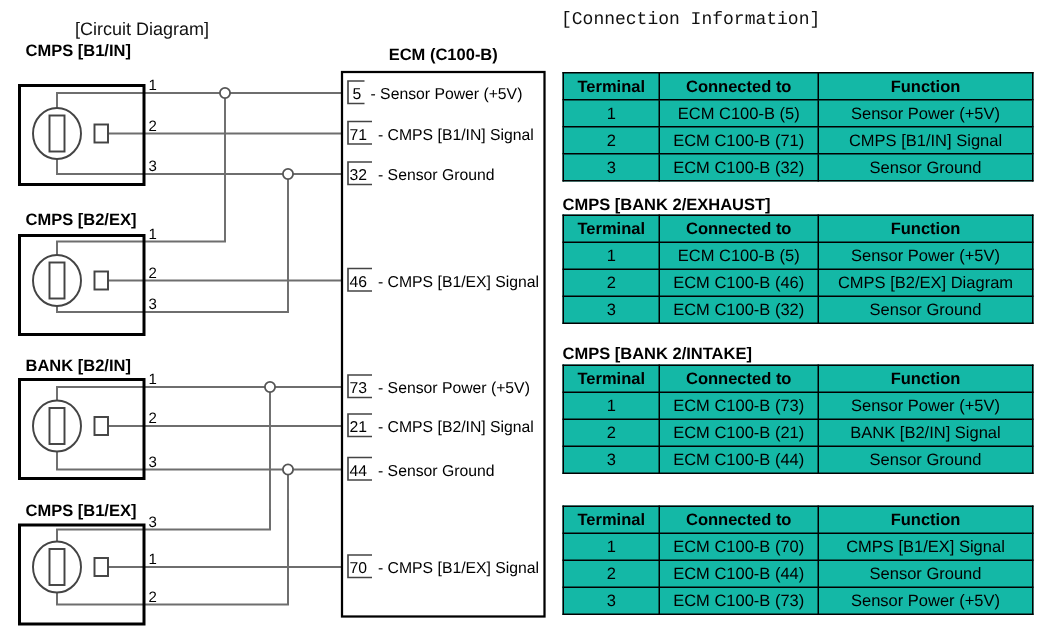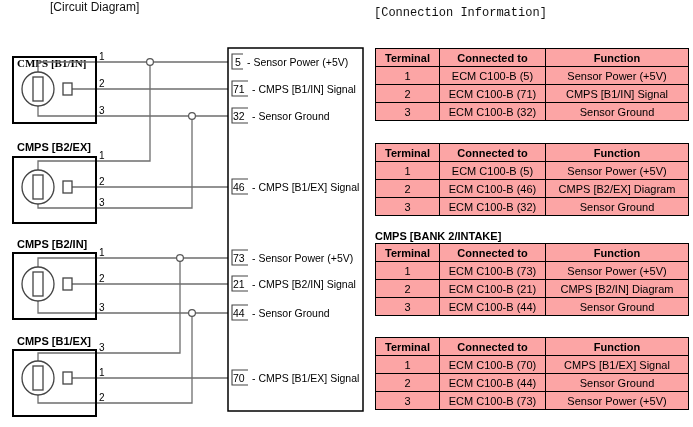--- a/index.html
+++ b/index.html
@@ -7,48 +7,49 @@
     position:relative;width:693px;height:427px;background:#fff;
     font-family:"Liberation Sans",sans-serif;color:#000;overflow:hidden;
   }
   .abs{position:absolute;}
   .sec-title{font-size:12px;color:#111;}
   .conn-label{font-size:11px;font-weight:bold;color:#000;}
   .ecm-title{font-size:11px;font-weight:bold;text-align:center;color:#000;}
   .tbl-heading{font-size:11px;font-weight:bold;color:#000;}
   table.conn-table{
     border-collapse:collapse;table-layout:fixed;
-    width:310px;height:72px;font-size:11px;color:#000;background:#fca5a5;
+    width:310px;height:72px;font-size:11px;color:#000;background:#14b8a6;
   }
   table.conn-table th,table.conn-table td{
     border:1px solid #000;text-align:center;vertical-align:middle;
     padding:0;height:17px;overflow:hidden;white-space:nowrap;
   }
   table.conn-table th{font-weight:bold;}
   .col-terminal{width:63px;}
   .col-connected{width:105px;}
   .col-function{width:142px;}
   svg text{font-family:"Liberation Sans",sans-serif;fill:#000;}
   svg .pin-num{font-size:10px;}
   svg .ecm-num{font-size:10.5px;}
   svg .ecm-label{font-size:10.5px;}
 </style>
 </head>
 <body>
 
 <div id="canvas">
 
-  <div class="abs sec-title" style="left:3px;top:0;padding-left:47px;">[Circuit Diagram]</div>
+  <div class="abs sec-title" style="left:3px;top:12px;padding-left:47px;">[Circuit Diagram]</div>
   <div class="abs sec-title" style="left:374px;top:6px;font-family:Liberation Mono, monospace;">[Connection Information]</div>
 
-  <div class="abs conn-label" style="left:17px;top:57px;font-family:Liberation Serif, serif;">CMPS [B1/IN]</div>
+  <div class="abs conn-label" style="left:17px;top:28px;">CMPS [B1/IN]</div>
   <div class="abs conn-label" style="left:17px;top:141px;">CMPS [B2/EX]</div>
-  <div class="abs conn-label" style="left:17px;top:238px;">CMPS [B2/IN]</div>
+  <div class="abs conn-label" style="left:17px;top:238px;">BANK [B2/IN]</div>
   <div class="abs conn-label" style="left:17px;top:335px;">CMPS [B1/EX]</div>
 
+  <div class="abs ecm-title" style="left:228px;top:31px;width:135px;">ECM (C100-B)</div>
 
   <svg class="abs" style="left:0;top:0;" width="693" height="427" viewBox="0 0 693 427">
 
     <g stroke="#6e6e6e" stroke-width="1.3" fill="none">
 
       <path d="M38,72 L38,62 L232,62"></path>
 
       <path d="M72,89 L232,89"></path>
 
       <path d="M38,106 L38,116 L232,116"></path>
@@ -171,20 +172,21 @@
       <td>CMPS [B1/IN] Signal</td>
     </tr>
     <tr>
       <td>3</td>
       <td>ECM C100-B (32)</td>
       <td>Sensor Ground</td>
     </tr>
   </tbody>
     </table>
 
+  <div class="abs tbl-heading" style="left:375px;top:131px;">CMPS [BANK 2/EXHAUST]</div>
   <table class="conn-table abs" style="left:375px;top:143px;">
     <tbody>
         <tr>
       <th class="col-terminal">Terminal</th>
       <th class="col-connected">Connected to</th>
       <th class="col-function">Function</th>
     </tr>
     <tr>
       <td>1</td>
       <td>ECM C100-B (5)</td>
@@ -212,21 +214,21 @@
       <th class="col-function">Function</th>
     </tr>
     <tr>
       <td>1</td>
       <td>ECM C100-B (73)</td>
       <td>Sensor Power (+5V)</td>
     </tr>
     <tr>
       <td>2</td>
       <td>ECM C100-B (21)</td>
-      <td>CMPS [B2/IN] Diagram</td>
+      <td>BANK [B2/IN] Signal</td>
     </tr>
     <tr>
       <td>3</td>
       <td>ECM C100-B (44)</td>
       <td>Sensor Ground</td>
     </tr>
   </tbody>
     </table>
 
   <div class="abs tbl-heading" style="left:375px;top:322px;margin-top:40px;">CMPS [BANK 1/EXHAUST]</div>

